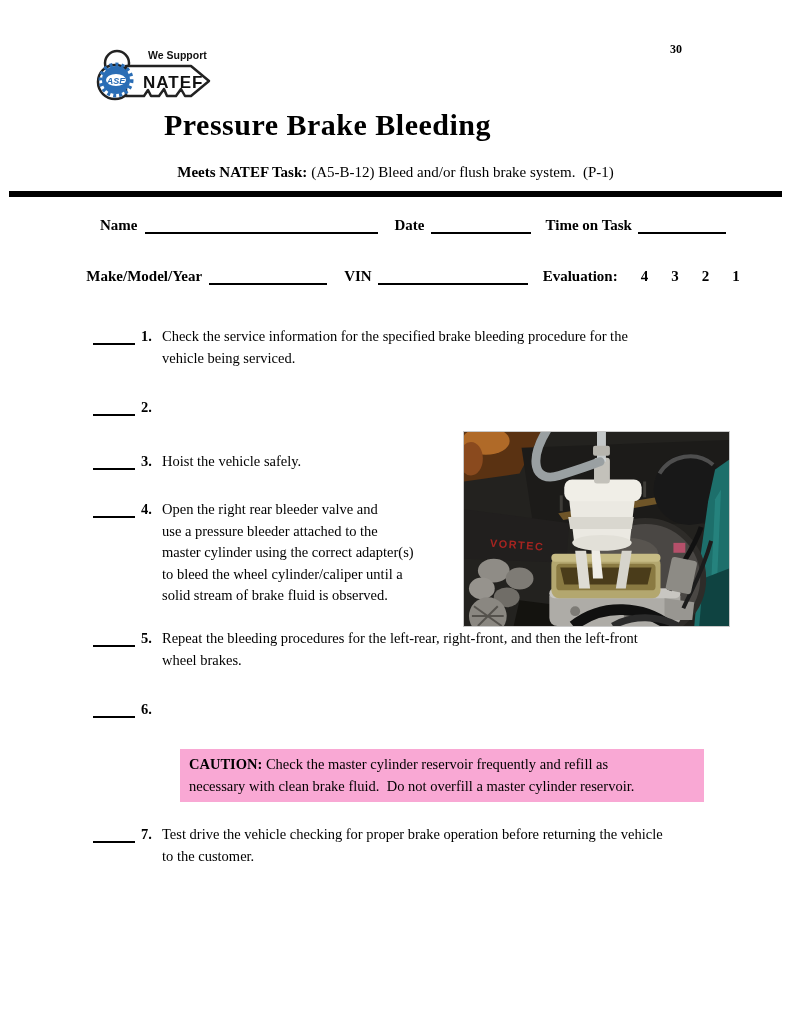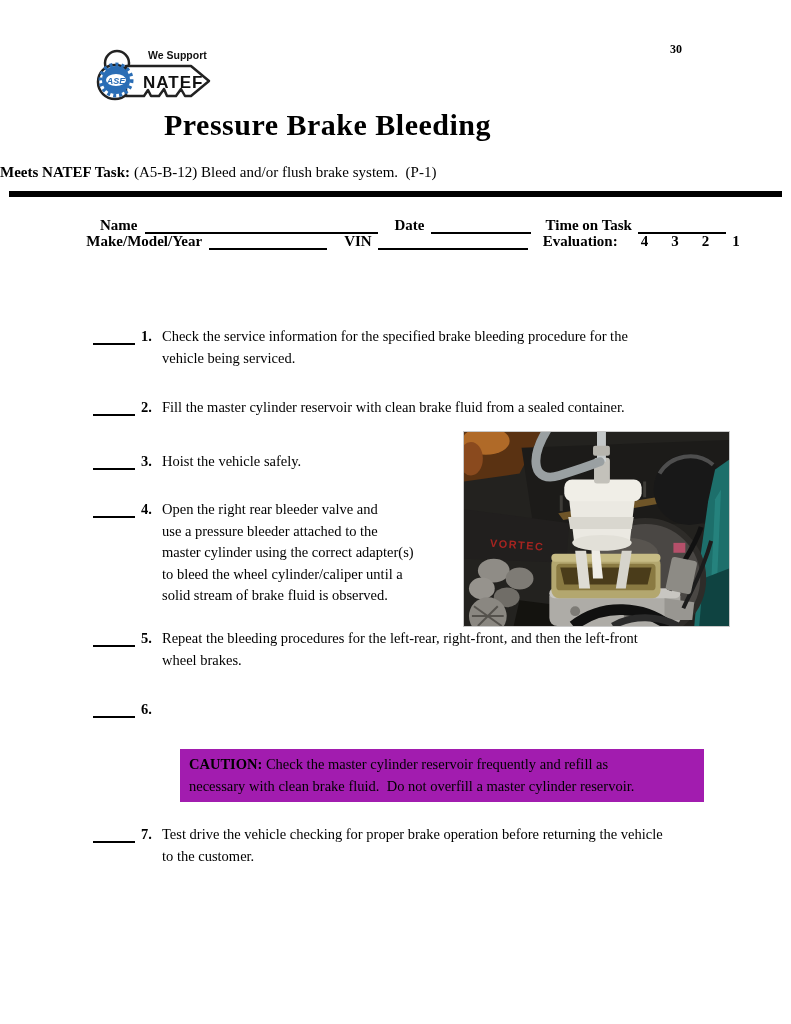--- a/index.html
+++ b/index.html
@@ -9,28 +9,28 @@
     font-family:"Liberation Serif", serif; color:#000;
   }
   .abs { position:absolute; }
 
   
   .page-num { left:670px; top:42px; font-size:12px; font-weight:bold; }
   .logo-box { left:86px; top:40px; width:136px; height:68px; }
   .logo-box text { font-family:"Liberation Sans", sans-serif; }
   .title { left:0; top:108px; width:655px; text-align:center;
            font-size:30px; font-weight:bold; letter-spacing:0.5px; }
-  .subtitle { left:0; top:164px; width:791px; font-size:15px; white-space:pre; }
+  .subtitle { left:0; top:164px; width:791px; text-align:center; font-size:15px; white-space:pre; }
   .subtitle b { margin-right:4px; }
   .rule { left:9px; top:191px; width:773px; height:6px; background:#000; }
 
   
   .formrow { left:93px; width:640px; display:flex; align-items:flex-end; font-size:15px;justify-content:center; }
   .row1 { top:213px; }
-  .row2 { top:229px;font-family:Liberation Serif, serif; }
+  .row2 { top:264px;font-family:Liberation Serif, serif; }
   .flabel { font-weight:bold; white-space:pre; }
   .fline { display:inline-block; height:19px; border-bottom:2px solid #000; flex:none; }
   .nameline { width:233px; margin-left:7px; }
   .dateline { width:100px; margin-left:6px; }
   .timeline { width:88px;  margin-left:6px; }
   .makeline { width:118px; margin-left:7px; }
   .vinline  { width:150px; margin-left:6px; }
   .gap1 { margin-left:17px; }
   .gap2 { margin-left:15px; }
   .evalnum { font-weight:bold; margin-left:23px; }
@@ -38,21 +38,21 @@
   
   .task { left:93px; width:640px; display:flex; align-items:flex-start;
           font-size:14.5px; line-height:21.5px; }
   .blank { width:42px; height:17px; border-bottom:2px solid #000; flex:none; margin-right:6px; }
   .tnum { font-weight:bold; width:21px; flex:none; text-align:left; }
   .ttext { white-space:pre; }
   .t1 { top:326px; } .t2 { top:397px; } .t3 { top:451px; } .t4 { top:499px; }
   .t5 { top:628px; } .t6 { top:699px; } .t7 { top:824px; }
 
   
-  .caution { left:180px; top:749px; width:506px; background:#a21caf;
+  .caution { left:180px; top:749px; width:506px; background:#f9a8d4;
              padding:5px 9px; font-size:14.5px; line-height:21.5px; }
   .caution .clabel { font-weight:bold; }
   .caution .ctext { white-space:pre-wrap; }
 
   
   .photo { left:463px; top:431px; width:267px; height:196px; border:1px solid #c9c9c9; box-sizing:border-box; }
   .photo svg { display:block; width:100%; height:100%; }
 </style>
 </head>
 <body>
@@ -103,21 +103,20 @@
   <div class="abs task t1">
     <span class="blank"></span>
     <span class="tnum">1.</span>
     <div class="ttext">Check the service information for the specified brake bleeding procedure for the
 vehicle being serviced.</div>
   </div>
 
   <div class="abs task t2">
     <span class="blank"></span>
     <span class="tnum">2.</span>
-    <div class="ttext">Fill the master cylinder reservoir with clean brake fluid from a sealed container.</div>
   </div>
 
   <div class="abs task t3">
     <span class="blank"></span>
     <span class="tnum">3.</span>
     <div class="ttext">Hoist the vehicle safely.</div>
   </div>
 
   <div class="abs task t4">
     <span class="blank"></span>

